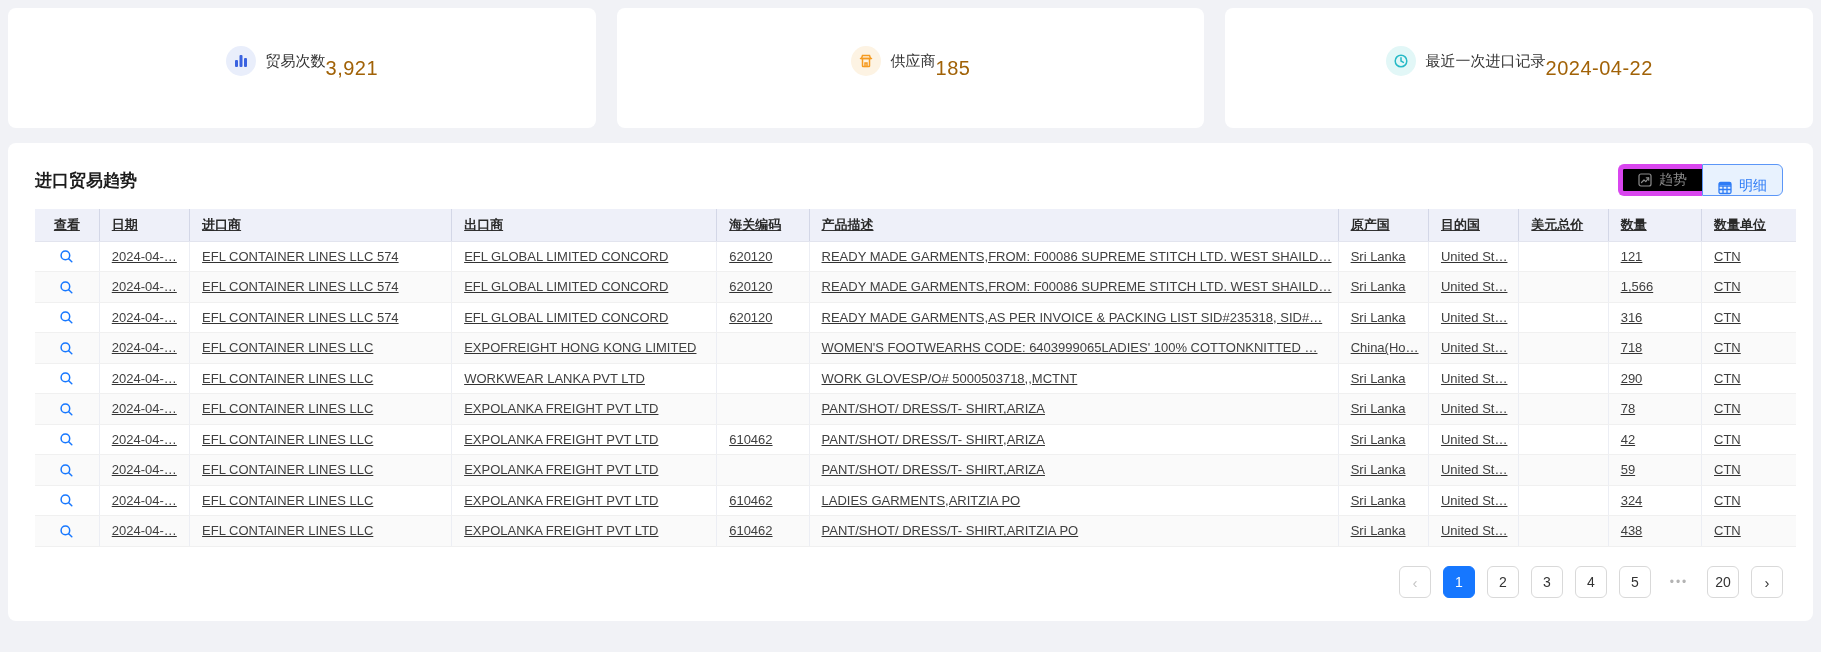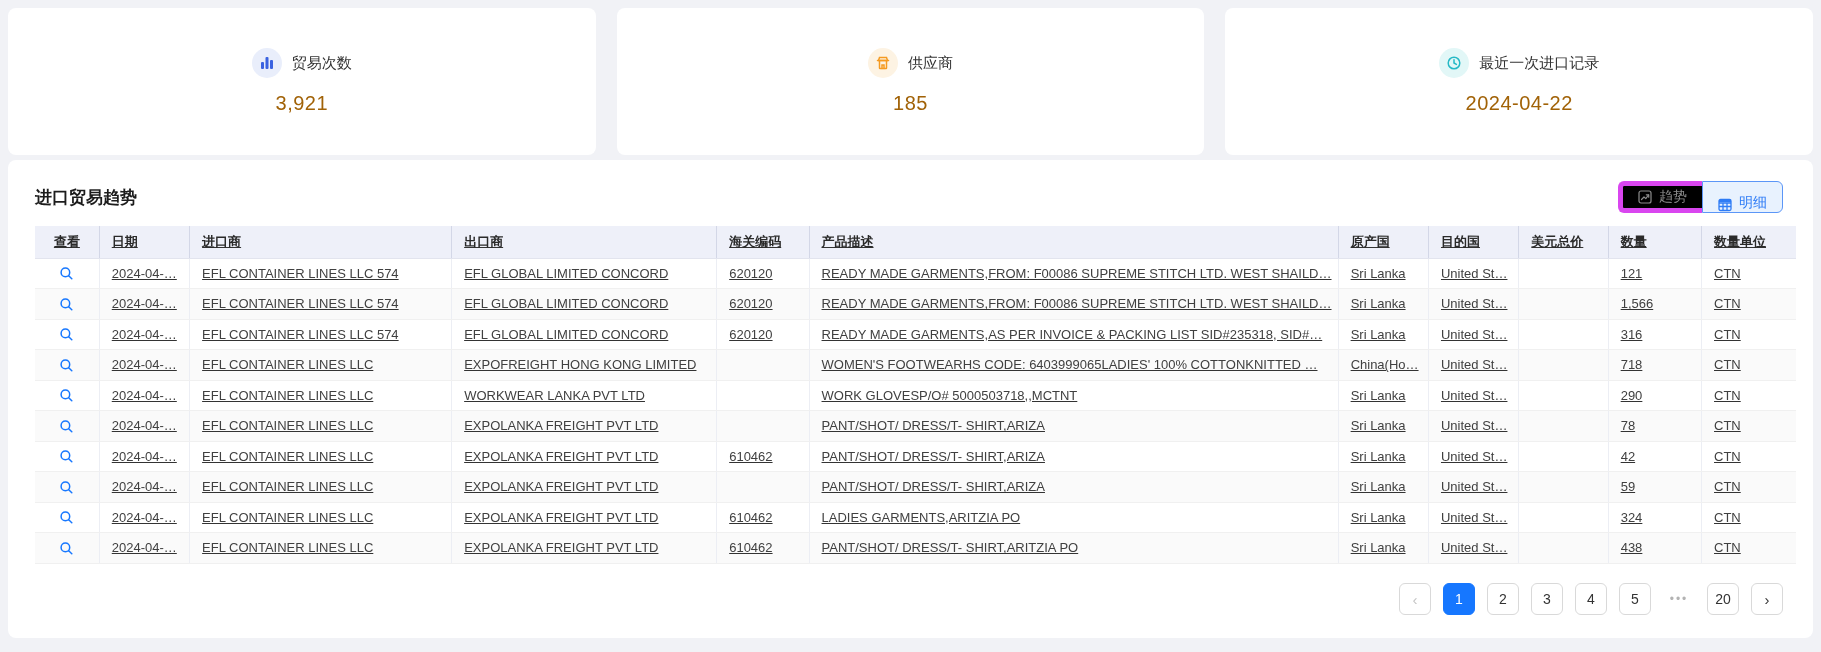--- a/index.html
+++ b/index.html
@@ -8,37 +8,37 @@
     font-family:"Liberation Sans","DejaVu Sans",sans-serif;
     background:#f1f2f6;
     color:#333;
     overflow:hidden;
   }
   .page { padding:8px; }
 
   
   .cards { display:flex; gap:21px; }
   .card {
-    flex:1; height:147px; background:#fff; border-radius:8px;
-    display:flex; flex-direction:column; align-items:center; justify-content:center;
+    flex:1; height:120px; background:#fff; border-radius:8px;
+    display:flex; flex-direction:row; align-items:center; justify-content:center;
   }
   .card-top { display:flex; align-items:center; gap:10px; margin-bottom:14px; }
   .icon-circle {
     width:30px; height:30px; border-radius:50%;
     display:flex; align-items:center; justify-content:center;
   }
   .icon-circle.blue { background:#e9eefb; }
   .icon-circle.orange { background:#fdf3e3; }
   .icon-circle.teal { background:#e2f7f7; }
   .card-label { font-size:15px; color:#333; }
   .card-value { font-size:20px; color:#a16207; letter-spacing:0.5px; }
 
   
   .panel {
-    margin-top:5px; background:#fff; border-radius:8px;
+    margin-top:15px; background:#fff; border-radius:8px;
     height:478px; padding:20px 30px 0 27px; position:relative;
   }
   .panel-head { display:flex; align-items:center; justify-content:space-between; height:34px; }
   .panel-title { font-size:17px; font-weight:bold; color:#1c1c1c; }
   .view-switch { display:flex; }
   .btn {
     height:32px; display:flex; align-items:center; gap:7px;
     padding:0 15px; font-size:14px; background:#000000;
     border:5px solid #d946ef; cursor:pointer;
   }

